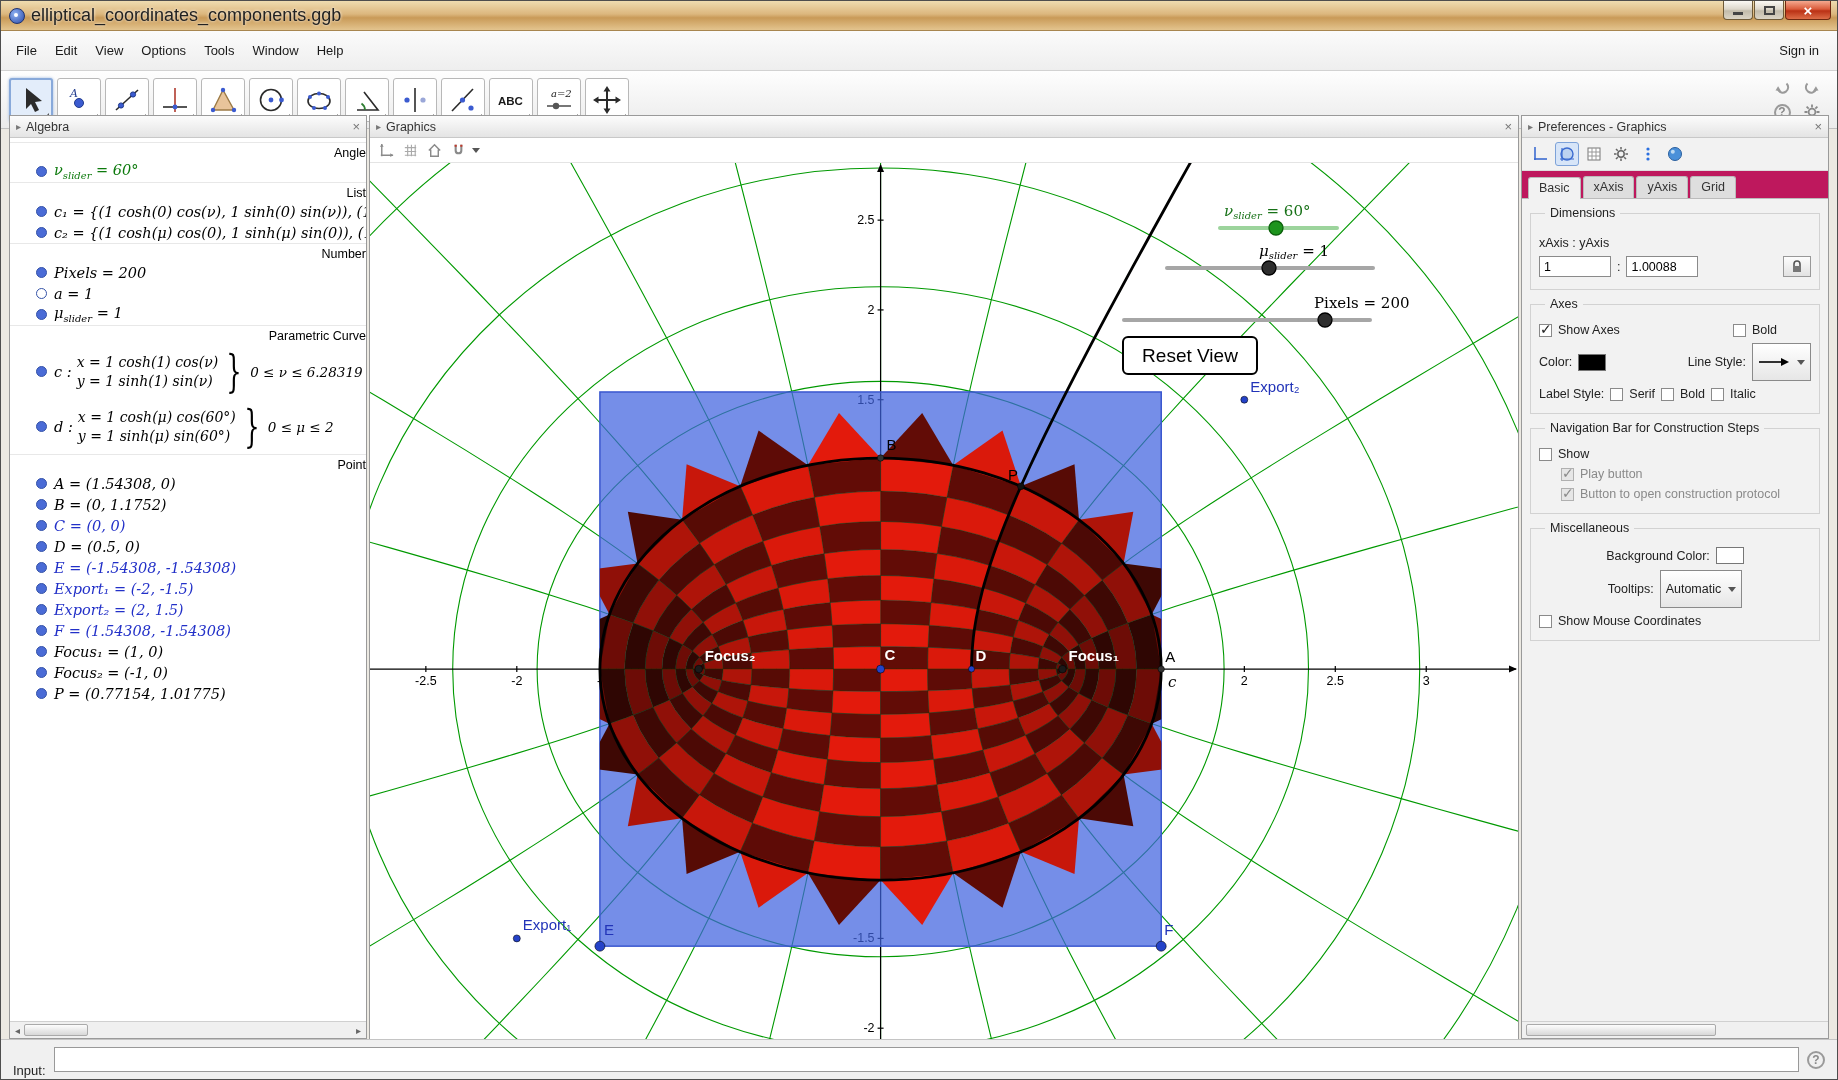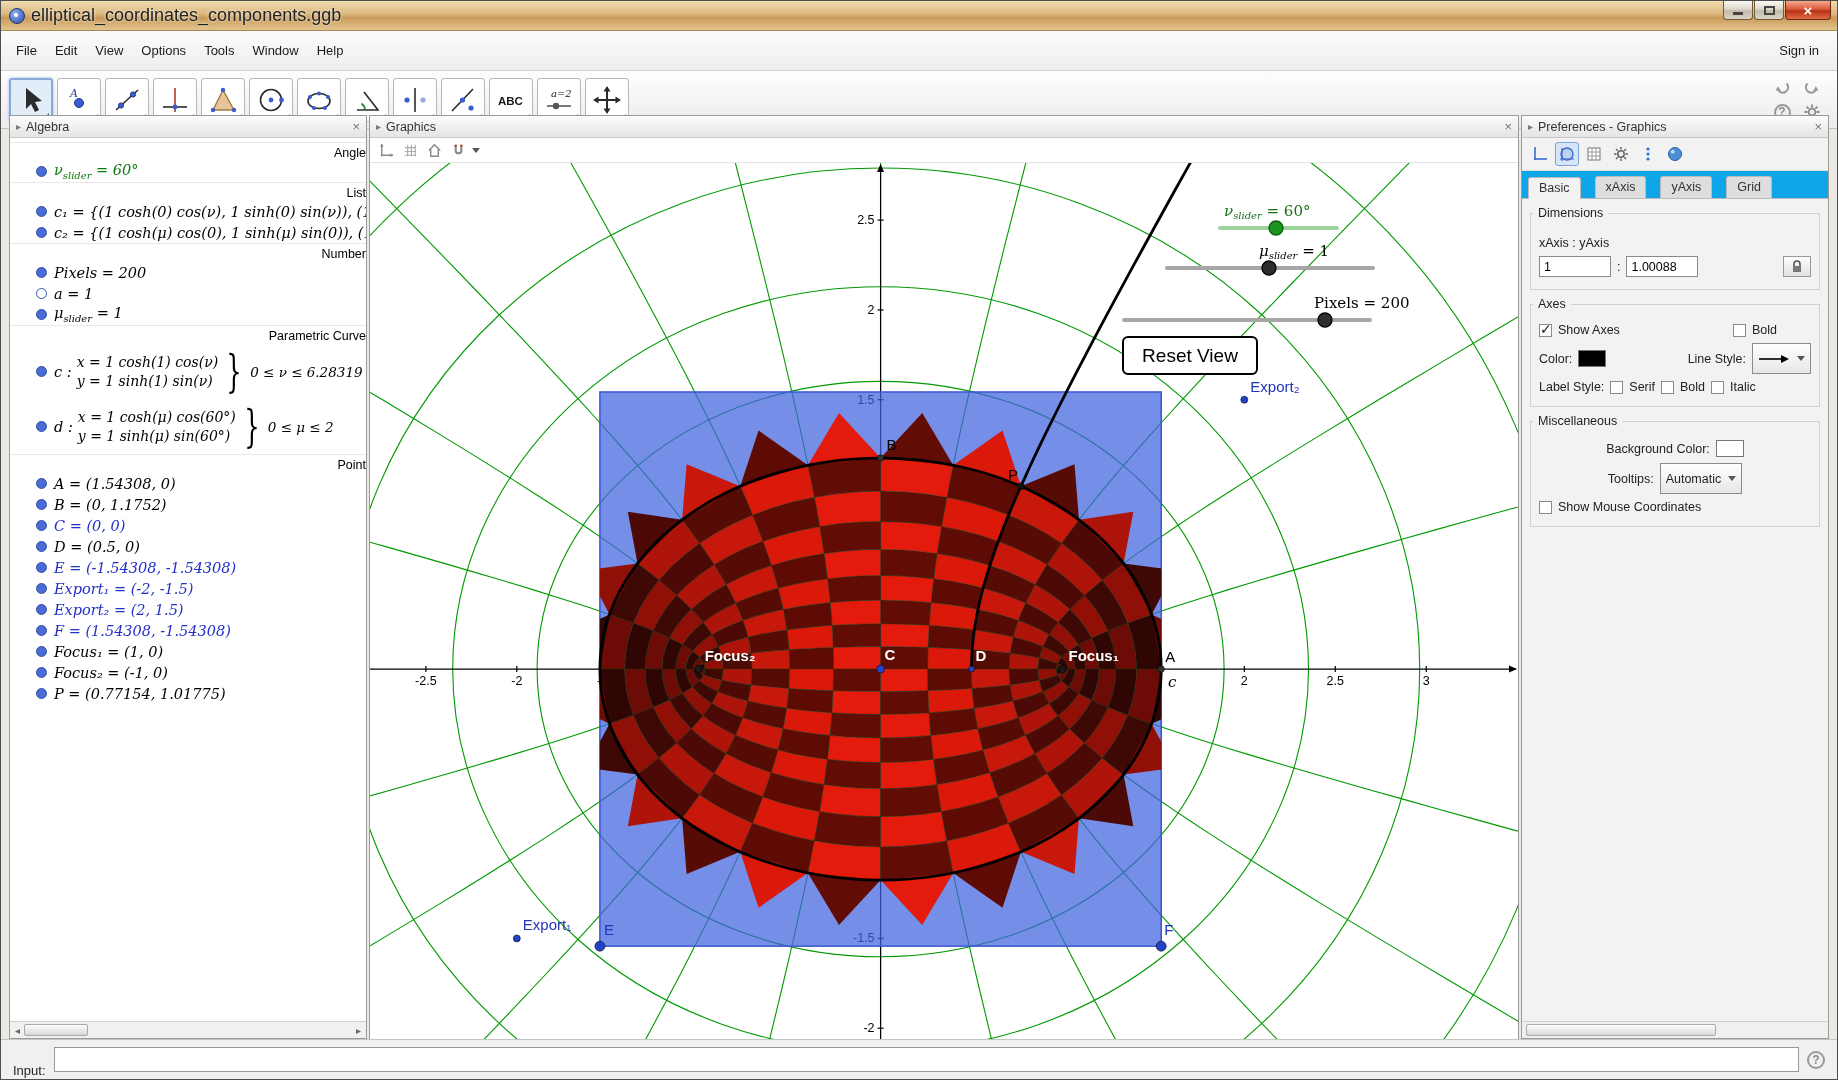--- a/index.html
+++ b/index.html
@@ -64,36 +64,36 @@
   .dd-arrow{width:0;height:0;border-left:4px solid transparent;border-right:4px solid transparent;border-top:5px solid #555;display:inline-block;}
   #gsvg{display:block;background:#fff;font-family:"Liberation Sans",sans-serif;}
   #gsvg .grid{fill:none;stroke:#009900;stroke-width:1.1;}
   #gsvg .axis{stroke:#000;stroke-width:1.2;}
   #gsvg .tick{font-size:12.5px;fill:#000;}
   #gsvg .clabel{font-family:"DejaVu Serif",serif;font-style:italic;font-size:15px;fill:#000;}
   
   #prefs-icons{display:flex;gap:3px;padding:4px 6px;border-bottom:1px solid #ddd;}
   .pref-icon-btn{width:24px;height:24px;display:flex;align-items:center;justify-content:center;border:1px solid transparent;border-radius:3px;}
   .pref-icon-btn.active{border:1px solid #7da2d8;background:#d7e5f8;}
-  #prefs-tabs{display:flex;padding:5px 6px 0;gap:14px;border-bottom:1px solid #bbb;background:#0ea5e9;}
+  #prefs-tabs{display:flex;padding:5px 6px 0;gap:2px;border-bottom:1px solid #bbb;background:#be185d;}
   .tab{font-size:12.5px;padding:3px 10px 4px;border:1px solid #bbb;border-bottom:none;border-radius:3px 3px 0 0;background:#dedede;color:#333;}
   .tab.active{background:#f2f2f2;position:relative;top:1px;}
   .section{border:1px solid #d2d2d2;margin:14px 8px 2px;padding:12px 8px 6px;position:relative;}
-  .section-title{position:absolute;top:-8px;left:2px;background:#f2f2f2;padding:0 5px;font-size:12.5px;color:#222;}
+  .section-title{position:absolute;top:-8px;left:14px;background:#f2f2f2;padding:0 5px;font-size:12.5px;color:#222;}
   .prow{display:flex;align-items:center;gap:6px;margin:6px 0;font-size:12.5px;color:#222;}
   .prow.indent{margin-left:22px;color:#8a8a8a;}
   .dim-grid{display:grid;grid-template-columns:44px 80px 48px 82px;gap:6px 4px;align-items:center;font-size:12.5px;}
   input.num{width:100%;height:21px;border:1px solid #8a8a8a;font-size:12.5px;padding:1px 4px;font-family:"Liberation Sans",sans-serif;}
   input.num.short{width:72px;}
   .cb{width:13px;height:13px;border:1px solid #8a8a8a;background:#fff;position:relative;flex:none;}
   .cb.checked::after{content:"✓";position:absolute;top:-4px;left:0;font-size:14px;color:#222;font-family:"DejaVu Sans",sans-serif;}
   .cb.disabled{background:#e6e6e6;border-color:#b0b0b0;}
   .cb.disabled.checked::after{color:#8a8a8a;}
   .swatch{width:28px;height:17px;border:1px solid #777;display:inline-block;}
-  .dropdown{height:31px;border:1px solid #8a8a8a;background:linear-gradient(#fff,#e6e6e6);display:flex;align-items:center;padding:0 5px;gap:7px;font-size:12.5px;}
+  .dropdown{height:38px;border:1px solid #8a8a8a;background:linear-gradient(#fff,#e6e6e6);display:flex;align-items:center;padding:0 5px;gap:7px;font-size:12.5px;}
   .lock-btn{width:28px;height:21px;border:1px solid #999;background:linear-gradient(#fdfdfd,#e2e2e2);display:flex;align-items:center;justify-content:center;margin-left:auto;}
   .gap{flex:1;}
   
   #input-bar{position:absolute;left:0;right:0;bottom:0;height:40px;background:#f0f0f0;border-top:1px solid #c4c4c4;display:flex;align-items:center;padding:0 12px;gap:8px;}
   #input-label{font-size:13px;color:#222;margin-top:22px;}
   #input-field{flex:1;height:25px;border:1px solid #999;padding:2px 6px;font-size:13.5px;font-family:"Liberation Sans",sans-serif;}
   .help-circle{width:18px;height:18px;border:2px solid #9a9a9a;border-radius:50%;color:#8a8a8a;font-size:12px;font-weight:bold;display:flex;align-items:center;justify-content:center;flex:none;}
 </style>
 </head>
 <body>
@@ -844,20 +844,35 @@
         <span>Label Style:</span>
         <span class="cb"></span>
         <span>Serif</span>
         <span class="cb"></span>
         <span>Bold</span>
         <span class="cb"></span>
         <span>Italic</span>
       </div>
     </div>
 
+    <div class="section">
+      <span class="section-title">Navigation Bar for Construction Steps</span>
+      <div class="prow">
+        <span class="cb"></span>
+        <span>Show</span>
+      </div>
+      <div class="prow indent">
+        <span class="cb disabled checked"></span>
+        <span>Play button</span>
+      </div>
+      <div class="prow indent">
+        <span class="cb disabled checked"></span>
+        <span>Button to open construction protocol</span>
+      </div>
+    </div>
 
     <div class="section">
       <span class="section-title">Miscellaneous</span>
       <div class="prow" style="justify-content:center">
         <span>Background Color:</span>
         <span class="swatch" style="background: rgb(255, 255, 255);"></span>
       </div>
       <div class="prow" style="justify-content:center">
         <span>Tooltips:</span>
         <span class="dropdown">

